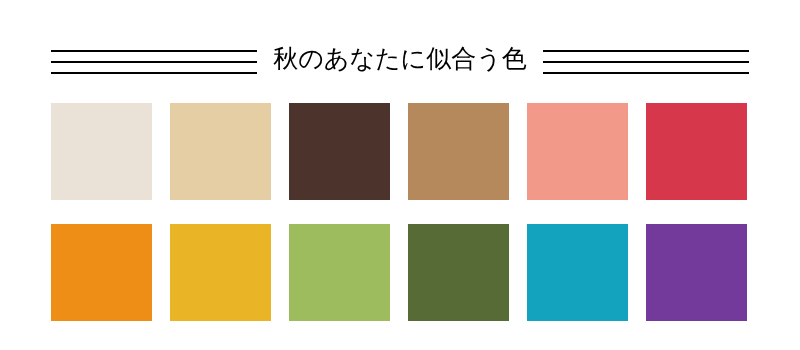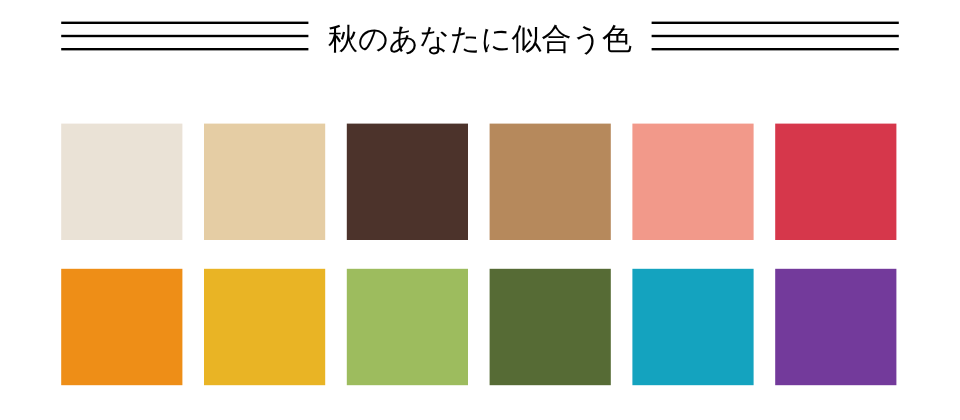--- a/index.html
+++ b/index.html
@@ -23,21 +23,21 @@
   }
 
   
   #header {
     position: absolute;
     left: 0;
     top: 18px;
     width: 800px;
     height: 56px;
     display: flex;
-    align-items: flex-start;
+    align-items: flex-end;
     justify-content: center;
   }
 
   .rule-group {
     width: 206px;
     height: 24px;
     display: flex;
     flex-direction: column;
     justify-content: space-between;
     flex: 0 0 auto;

